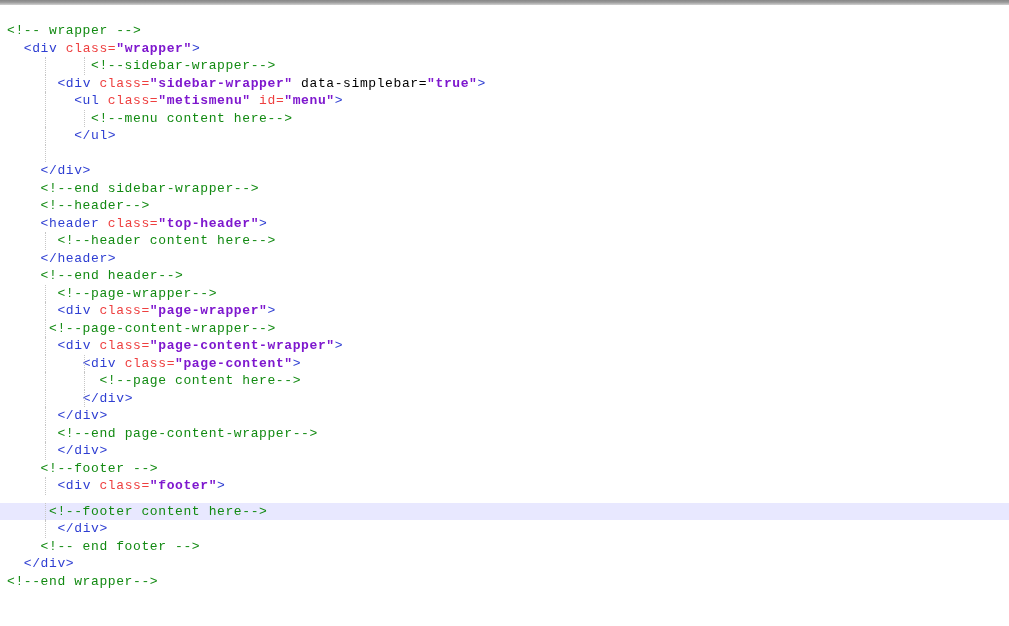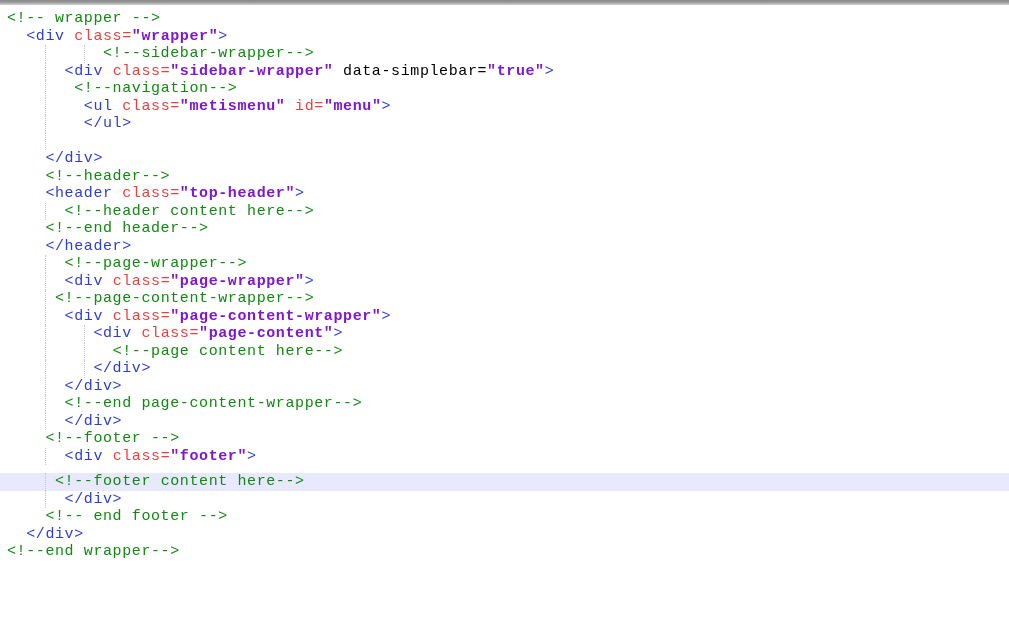--- a/index.html
+++ b/index.html
@@ -1,23 +1,23 @@
 <!DOCTYPE html>
 <html><head>
 <meta charset="utf-8">
 <style>
   html,body{margin:0;padding:0;background:#ffffff;}
   body{width:1009px;height:626px;overflow:hidden;}
   .window{width:1009px;height:626px;background:#ffffff;}
   .top-strip{height:5px;background:linear-gradient(to bottom,#878787 0%,#9a9a9a 45%,#d2d2d2 100%);}
   .code{
     position:relative;
-    padding-top:5px;
+    padding-top:17px;
     font-family:"Liberation Mono","DejaVu Sans Mono",monospace;
-    font-size:15px;
+    font-size:13px;
     line-height:17.5px;
     letter-spacing:0.6px;
     color:#000;
     cursor:text;
   }
   .line{
     position:relative;
     white-space:pre;
     height:17.5px;
     padding-left:7px;
@@ -37,30 +37,31 @@
 </head>
 <body>
 
 <div class="window">
   <div class="top-strip"></div>
   <div class="code" id="code">
       <div class="line"><span></span><span class="tok-com">&lt;!-- wrapper --&gt;</span></div>
       <div class="line"><span>  </span><span class="tok-tag">&lt;div</span><span class="tok-txt"> </span><span class="tok-attr">class=</span><span class="tok-str">"wrapper"</span><span class="tok-tag">&gt;</span></div>
       <div class="line"><span class="guide" style="left: 45.4px;"></span><span class="guide" style="left: 83.8px;"></span><span>          </span><span class="tok-com">&lt;!--sidebar-wrapper--&gt;</span></div>
       <div class="line"><span class="guide" style="left: 45.4px;"></span><span>      </span><span class="tok-tag">&lt;div</span><span class="tok-txt"> </span><span class="tok-attr">class=</span><span class="tok-str">"sidebar-wrapper"</span><span class="tok-txt"> data-simplebar=</span><span class="tok-str">"true"</span><span class="tok-tag">&gt;</span></div>
-      <div class="line"><span class="guide" style="left: 45.4px;"></span><span>       </span><span class="tok-com">&lt;!--navigation--&gt;</span></div>
       <div class="line"><span class="guide" style="left: 45.4px;"></span><span>        </span><span class="tok-tag">&lt;ul</span><span class="tok-txt"> </span><span class="tok-attr">class=</span><span class="tok-str">"metismenu"</span><span class="tok-txt"> </span><span class="tok-attr">id=</span><span class="tok-str">"menu"</span><span class="tok-tag">&gt;</span></div>
+      <div class="line"><span class="guide" style="left: 45.4px;"></span><span class="guide" style="left: 83.8px;"></span><span>          </span><span class="tok-com">&lt;!--menu content here--&gt;</span></div>
       <div class="line"><span class="guide" style="left: 45.4px;"></span><span>        </span><span class="tok-tag">&lt;/ul&gt;</span></div>
       <div class="line"><span class="guide" style="left: 45.4px;"></span><span>     </span></div>
       <div class="line"><span>    </span><span class="tok-tag">&lt;/div&gt;</span></div>
+      <div class="line"><span>    </span><span class="tok-com">&lt;!--end sidebar-wrapper--&gt;</span></div>
       <div class="line"><span>    </span><span class="tok-com">&lt;!--header--&gt;</span></div>
       <div class="line"><span>    </span><span class="tok-tag">&lt;header</span><span class="tok-txt"> </span><span class="tok-attr">class=</span><span class="tok-str">"top-header"</span><span class="tok-tag">&gt;</span></div>
       <div class="line"><span class="guide" style="left: 45.4px;"></span><span>      </span><span class="tok-com">&lt;!--header content here--&gt;</span></div>
+      <div class="line"><span>    </span><span class="tok-tag">&lt;/header&gt;</span></div>
       <div class="line"><span>    </span><span class="tok-com">&lt;!--end header--&gt;</span></div>
-      <div class="line"><span>    </span><span class="tok-tag">&lt;/header&gt;</span></div>
       <div class="line"><span class="guide" style="left: 45.4px;"></span><span>      </span><span class="tok-com">&lt;!--page-wrapper--&gt;</span></div>
       <div class="line"><span class="guide" style="left: 45.4px;"></span><span>      </span><span class="tok-tag">&lt;div</span><span class="tok-txt"> </span><span class="tok-attr">class=</span><span class="tok-str">"page-wrapper"</span><span class="tok-tag">&gt;</span></div>
       <div class="line"><span class="guide" style="left: 45.4px;"></span><span>     </span><span class="tok-com">&lt;!--page-content-wrapper--&gt;</span></div>
       <div class="line"><span class="guide" style="left: 45.4px;"></span><span>      </span><span class="tok-tag">&lt;div</span><span class="tok-txt"> </span><span class="tok-attr">class=</span><span class="tok-str">"page-content-wrapper"</span><span class="tok-tag">&gt;</span></div>
       <div class="line"><span class="guide" style="left: 45.4px;"></span><span class="guide" style="left: 83.8px;"></span><span>         </span><span class="tok-tag">&lt;div</span><span class="tok-txt"> </span><span class="tok-attr">class=</span><span class="tok-str">"page-content"</span><span class="tok-tag">&gt;</span></div>
       <div class="line"><span class="guide" style="left: 45.4px;"></span><span class="guide" style="left: 83.8px;"></span><span>           </span><span class="tok-com">&lt;!--page content here--&gt;</span></div>
       <div class="line"><span class="guide" style="left: 45.4px;"></span><span class="guide" style="left: 83.8px;"></span><span>         </span><span class="tok-tag">&lt;/div&gt;</span></div>
       <div class="line"><span class="guide" style="left: 45.4px;"></span><span>      </span><span class="tok-tag">&lt;/div&gt;</span></div>
       <div class="line"><span class="guide" style="left: 45.4px;"></span><span>      </span><span class="tok-com">&lt;!--end page-content-wrapper--&gt;</span></div>
       <div class="line"><span class="guide" style="left: 45.4px;"></span><span>      </span><span class="tok-tag">&lt;/div&gt;</span></div>

